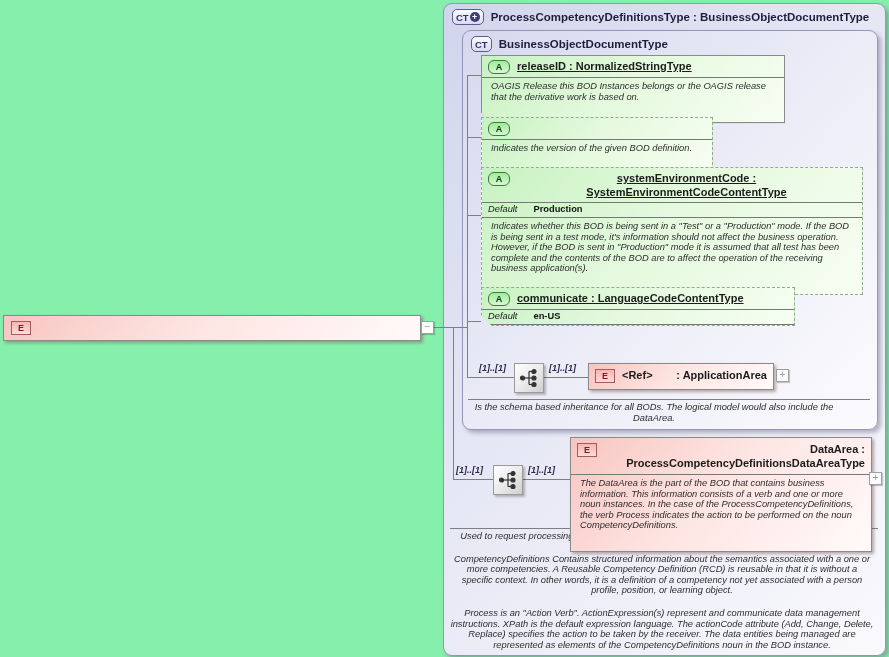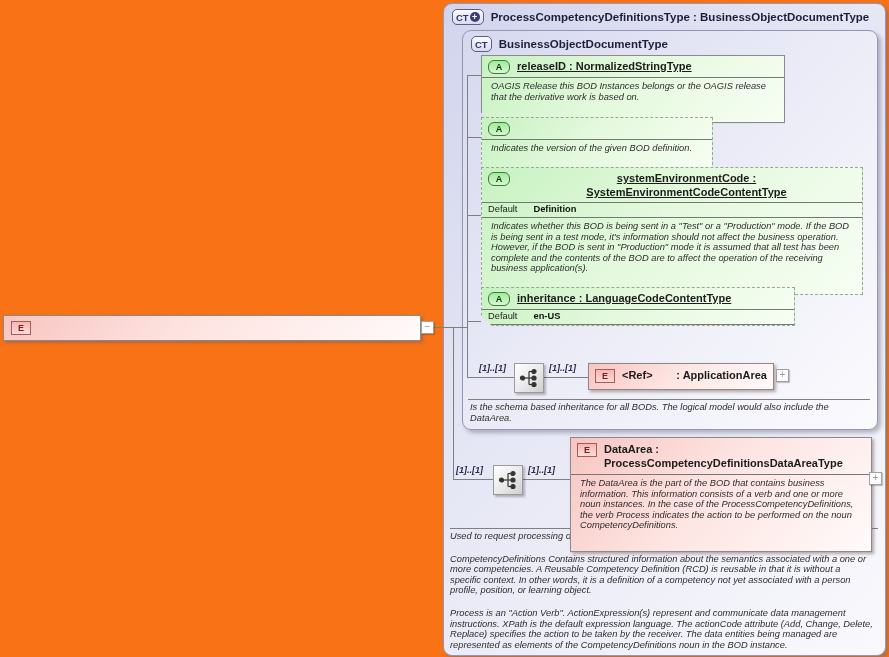--- a/index.html
+++ b/index.html
@@ -1,17 +1,17 @@
 <!DOCTYPE html>
 <html><head>
 <meta charset="utf-8">
 <style>
   html,body{margin:0;padding:0;background:#ffffff;}
   #canvas{
-    position:relative;width:889px;height:657px;background:#f97316;overflow:hidden;
+    position:relative;width:889px;height:657px;background:#86efac;overflow:hidden;
     font-family:"Liberation Sans","DejaVu Sans",sans-serif;
   }
   
   .box-ct{
     position:absolute;border:1px solid #9597b6;border-radius:9px;
     background:linear-gradient(132deg,#d2d4ed 0%,#e5e6f4 40%,#f9f9fd 100%);
     box-shadow:3px 3px 4px rgba(100,100,125,.45);
   }
   .ct-title{display:flex;align-items:center;gap:7px;padding:5px 8px;font-weight:bold;
     font-size:11.5px;color:#1e1e3c;white-space:nowrap;}
@@ -34,50 +34,50 @@
     color:#1b1b1b;font-size:11px;line-height:14px;}
   .attr-header.nowrap{white-space:nowrap;}
   .attr-header .t{flex:1;text-decoration:underline;}
   .attr-header.center .t{text-align:center;}
   .badge-a{flex:0 0 auto;width:20px;height:12px;border:1px solid #3f7a3f;border-radius:6px;
     background:linear-gradient(#9eed99,#d6f8d0);color:#153515;font-weight:bold;font-size:9px;
     display:flex;align-items:center;justify-content:center;margin-top:1px;}
   .sep{border-top:1px solid #777;}
   .default-row{display:flex;gap:16px;padding:1px 6px;height:12px;align-items:baseline;
     border-bottom:1px solid #777;}
-  .default-label{font-size:9.3px;color:#222;}
+  .default-label{font-style:italic;font-size:9.3px;color:#222;}
   .default-value{font-weight:bold;font-size:9.3px;color:#111;}
   .doc{font-style:italic;color:#2e2e2e;font-size:9.3px;line-height:10.6px;padding:3px 6px 20px 9px;}
   
   .el-box{
     position:absolute;z-index:4;
     background:linear-gradient(132deg,#f8c5c1 0%,#fde4e1 45%,#fffafa 100%);
     border:1px solid #8a8a8a;box-shadow:2px 2px 3px rgba(120,90,90,.5);
   }
   .el-header{display:flex;align-items:flex-start;gap:7px;padding:4px 6px;font-weight:bold;
     color:#1b1b1b;font-size:11px;line-height:14px;}
-  .el-header.center .t{flex:1;text-align:left;}
+  .el-header.center .t{flex:1;text-align:right;}
   .badge-e{width:18px;height:12px;border:1px solid #a85a5a;flex:0 0 auto;
     background:linear-gradient(#f6b6b2,#fbdcda);color:#7c1f1f;font-weight:bold;font-size:9px;
     display:flex;align-items:center;justify-content:center;margin-top:1px;}
   .ref-gap{display:inline-block;width:18px;}
   
   .line{position:absolute;background:#7f7f7f;z-index:3;}
   .card{position:absolute;z-index:4;font-size:9px;font-weight:bold;font-style:italic;color:#2a2a4a;
     white-space:nowrap;}
   .seq-icon{position:absolute;z-index:4;width:28px;height:28px;border:1px solid #9a9a9a;
     background:linear-gradient(135deg,#ffffff 0%,#e9e9e9 55%,#cfcfcf 100%);
     box-shadow:2px 2px 2px rgba(0,0,0,.25);display:flex;align-items:center;justify-content:center;}
   .toggle{position:absolute;z-index:5;width:11px;height:11px;border:1px solid #a0a0a0;
     background:#fbfbfb;color:#9a9a9a;font-size:10px;line-height:10px;text-align:center;
     box-shadow:1px 1px 1px rgba(0,0,0,.2);cursor:pointer;}
   
   .freedoc{position:absolute;z-index:2;font-style:italic;color:#2e2e2e;
     font-size:9.3px;line-height:10.6px;}
-  .freedoc p{margin:0 0 12px 0;}
+  .freedoc p{margin:0 0 12px 0;text-align:center;}
 </style>
 </head>
 <body>
 
 <div id="canvas">
 
   <div class="box-ct" style="left:443px;top:3px;width:441px;height:651px;z-index:1;">
     <div class="ct-title">
       <span class="badge-ct">
         <span>CT</span>
@@ -136,29 +136,29 @@
   </div>
 
   <div class="attr-box dashed" style="left:481px;top:167px;width:380px;">
     <div class="attr-header center">
       <span class="badge-a">A</span>
       <span class="t">systemEnvironmentCode : SystemEnvironmentCodeContentType</span>
     </div>
     <div class="sep"></div>
     <div class="default-row">
       <span class="default-label">Default</span>
-      <span class="default-value">Definition</span>
+      <span class="default-value">Production</span>
     </div>
     <div class="doc">Indicates whether this BOD is being sent in a "Test" or a "Production" mode. If the BOD is being sent in a test mode, it's information should not affect the business operation. However, if the BOD is sent in "Production" mode it is assumed that all test has been complete and the contents of the BOD are to affect the operation of the receiving business application(s).</div>
   </div>
 
   <div class="attr-box dashed" style="left:481px;top:287px;width:312px;">
     <div class="attr-header nowrap">
       <span class="badge-a">A</span>
-      <span class="t">inheritance : LanguageCodeContentType</span>
+      <span class="t">communicate : LanguageCodeContentType</span>
     </div>
     <div class="sep"></div>
     <div class="default-row">
       <span class="default-label">Default</span>
       <span class="default-value">en-US</span>
     </div>
   </div>
 
   <span class="card" style="left:479px;top:363px;">[1]..[1]</span>
   <div class="seq-icon" style="left:514px;top:363px;">

